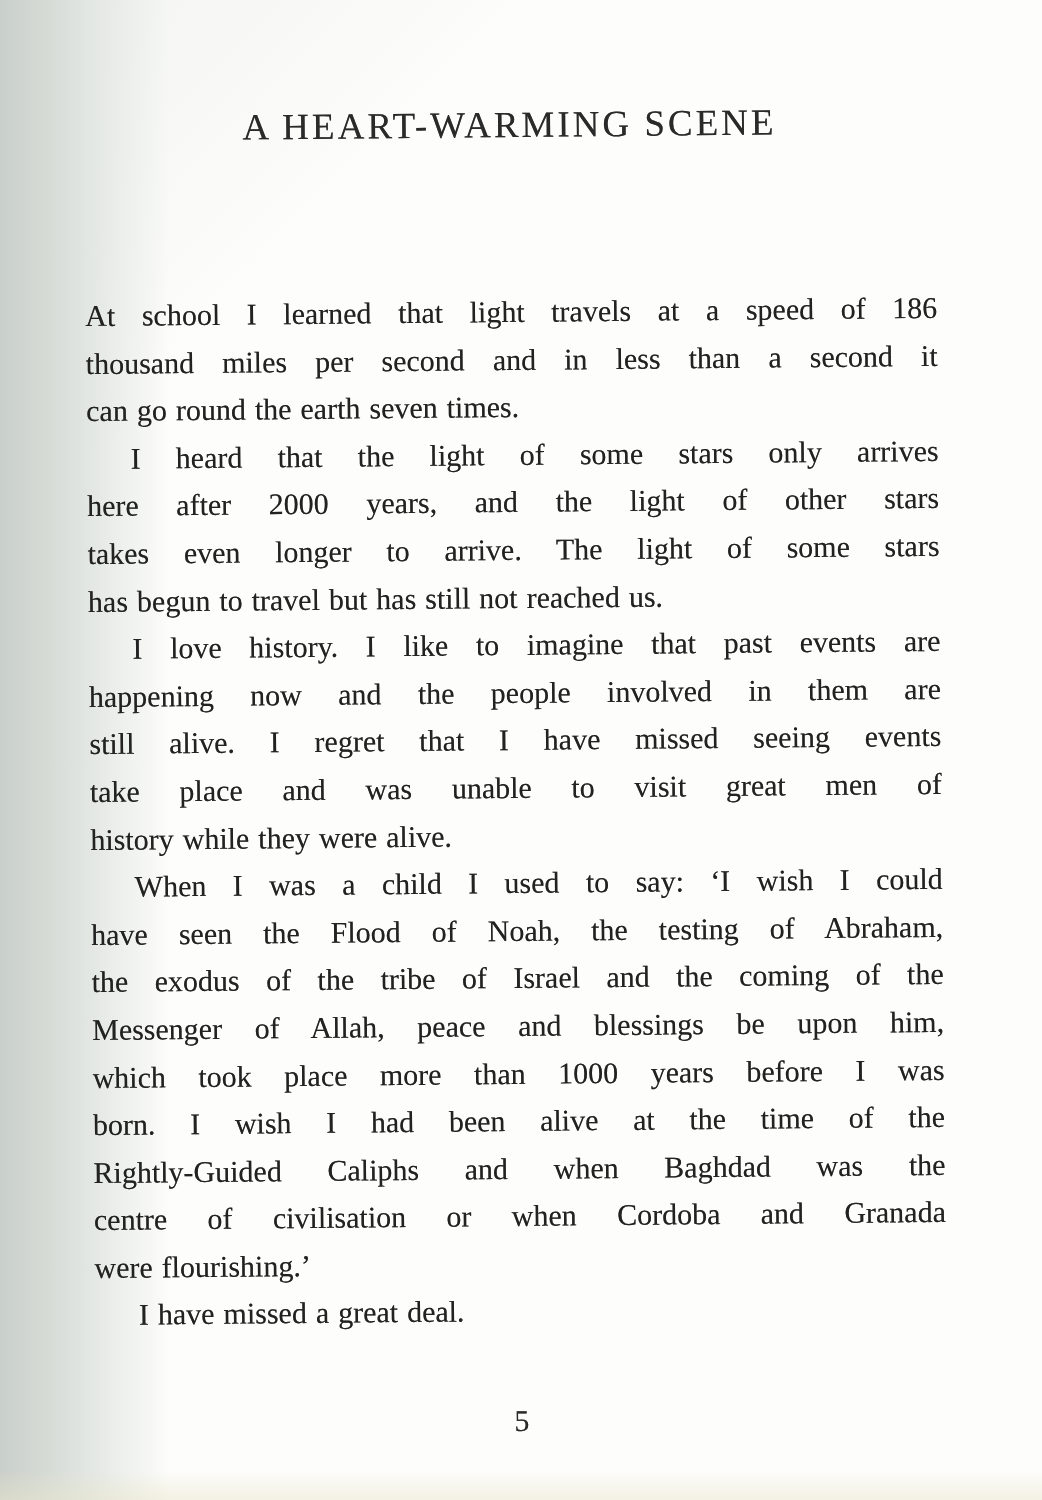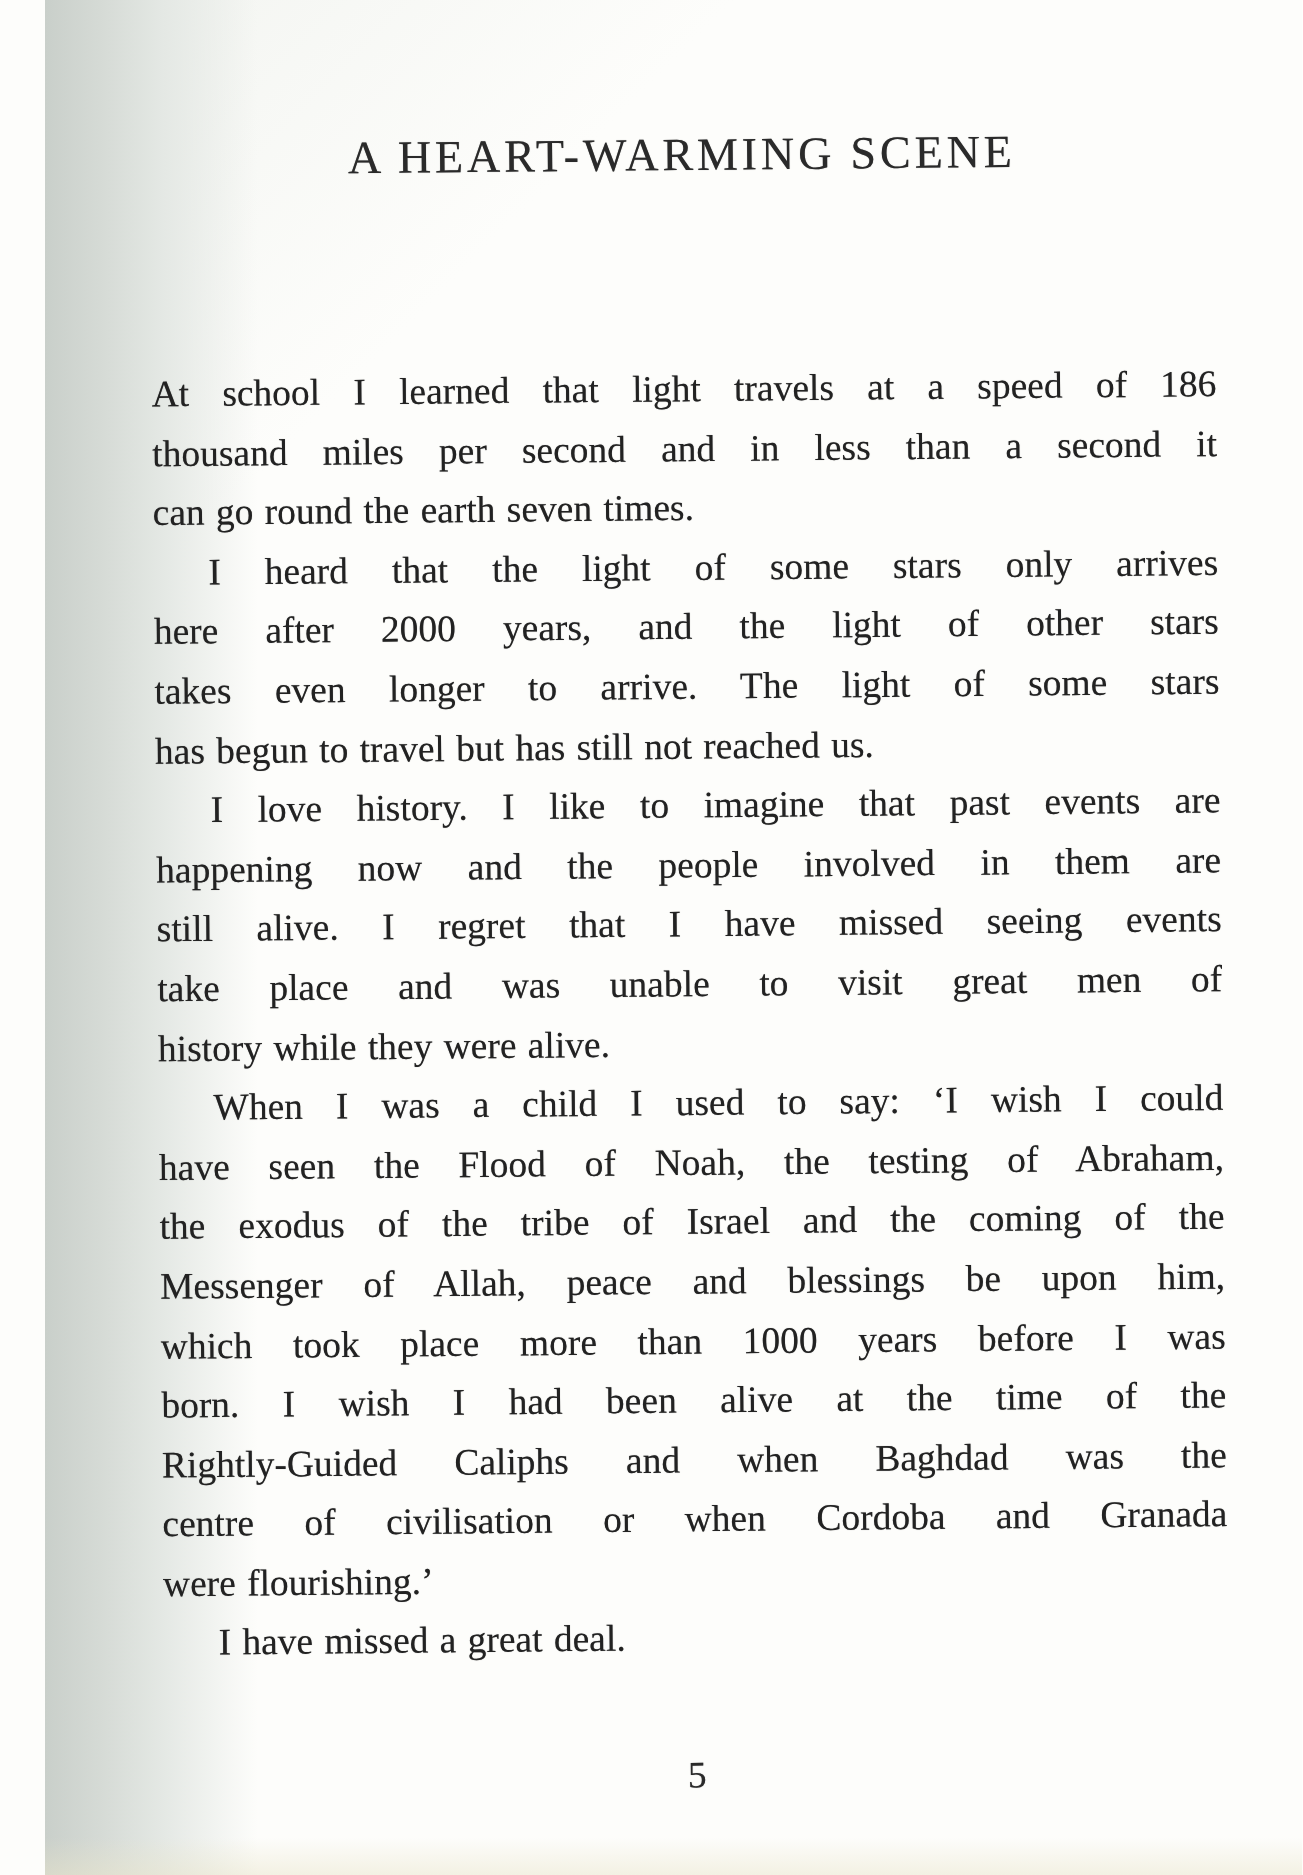--- a/index.html
+++ b/index.html
@@ -12,21 +12,20 @@
     width: 1042px;
     height: 1500px;
     overflow: hidden;
     background: #fdfdfb;
   }
   
   .page {
     position: absolute;
     inset: 0;
     background: linear-gradient(135deg, #f2f4f0 0%, #fdfdfb 22%, #fdfdfb 100%);
-    margin-left: 36px;
   }
   
   .edge-shadow {
     position: absolute;
     left: 0; top: 0; bottom: 0;
     width: 170px;
     background: linear-gradient(to right,
       #c9cfca 0%,
       #d6dbd6 28%,
       #e4e8e4 55%,

